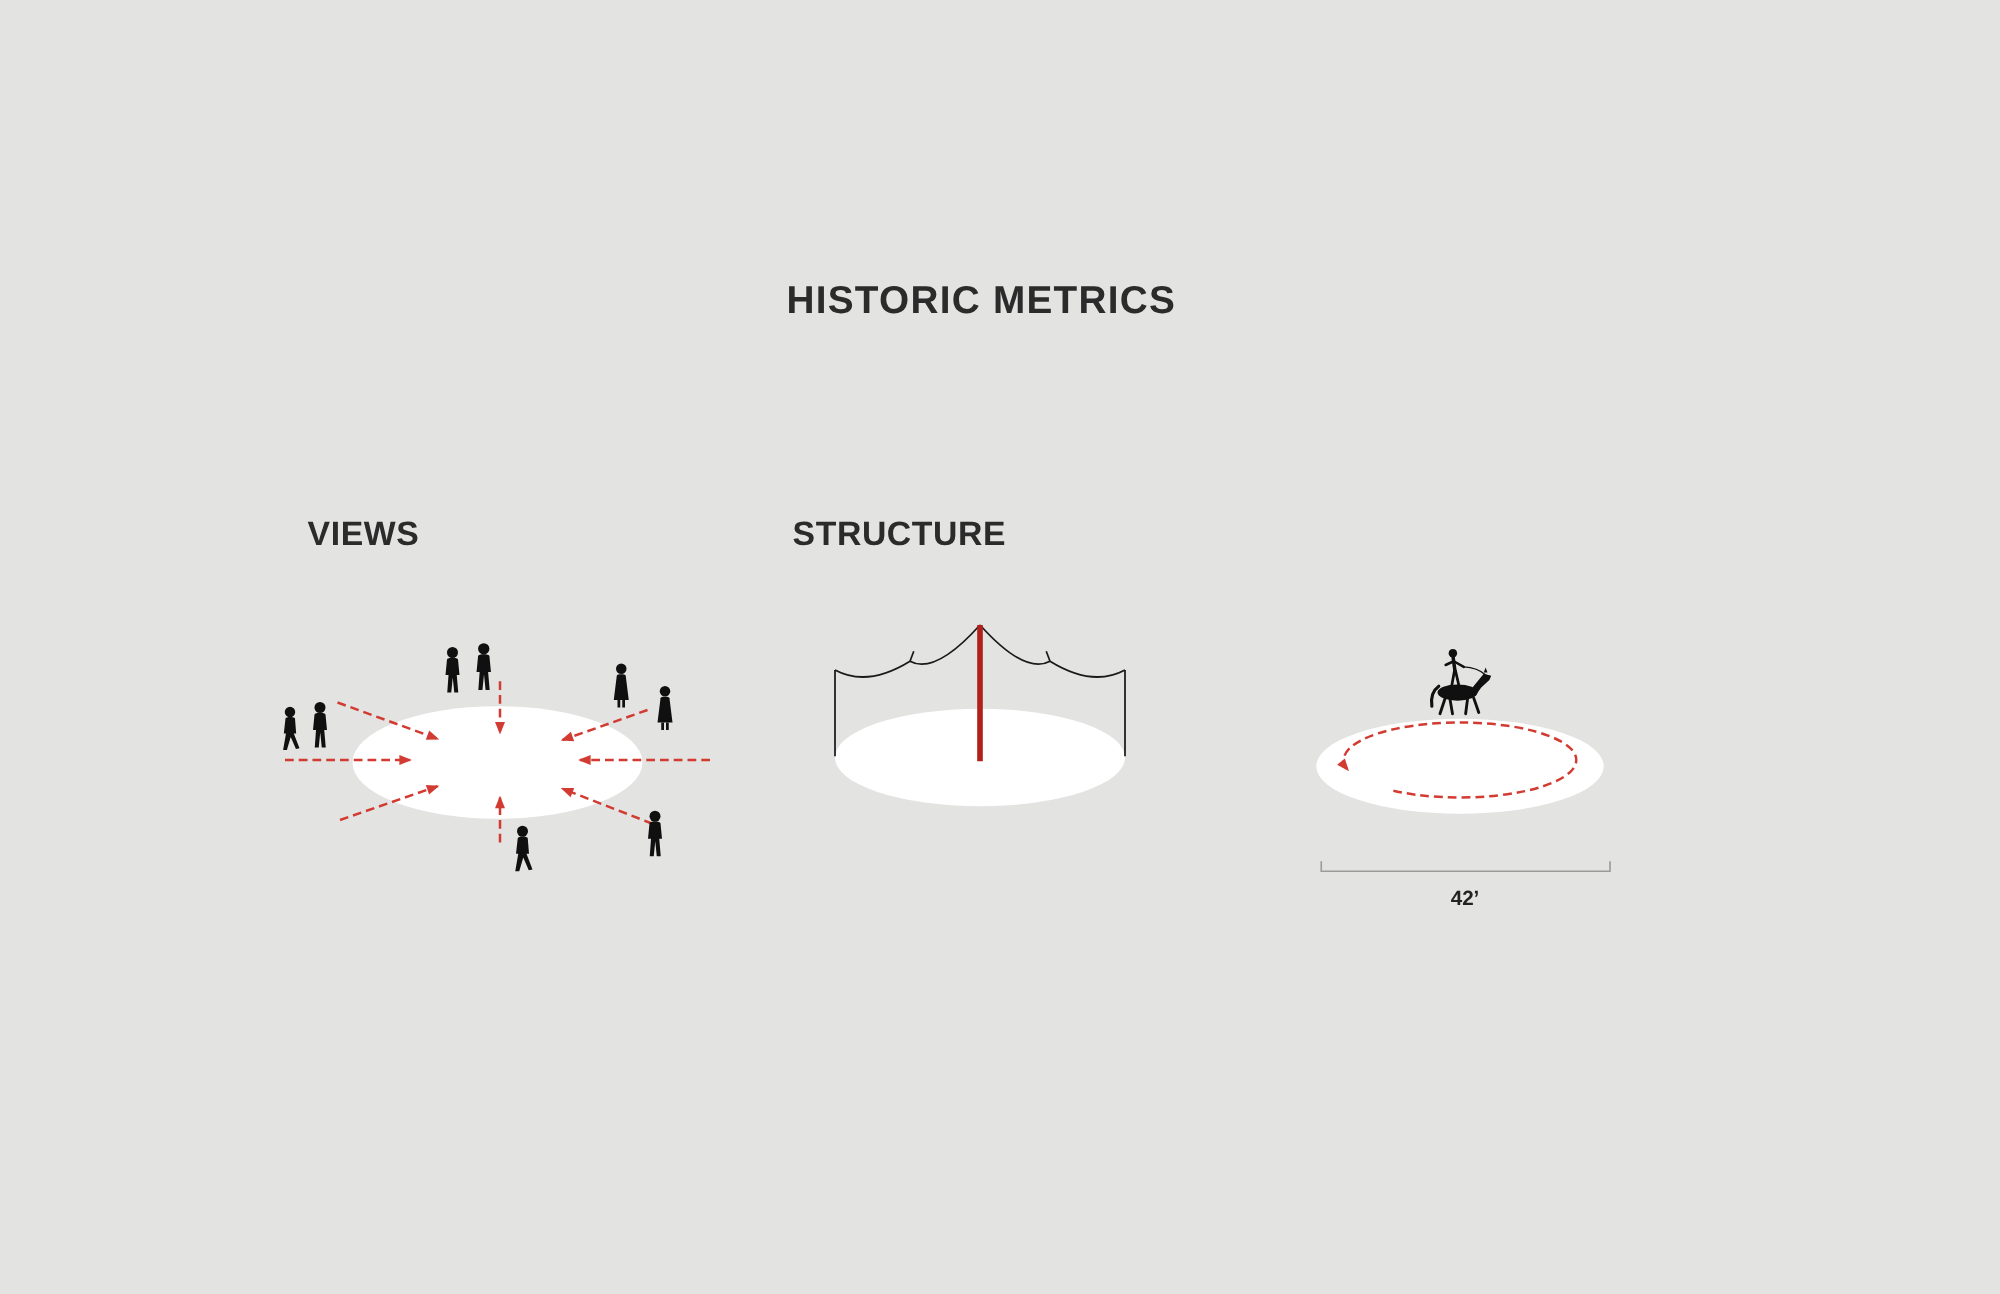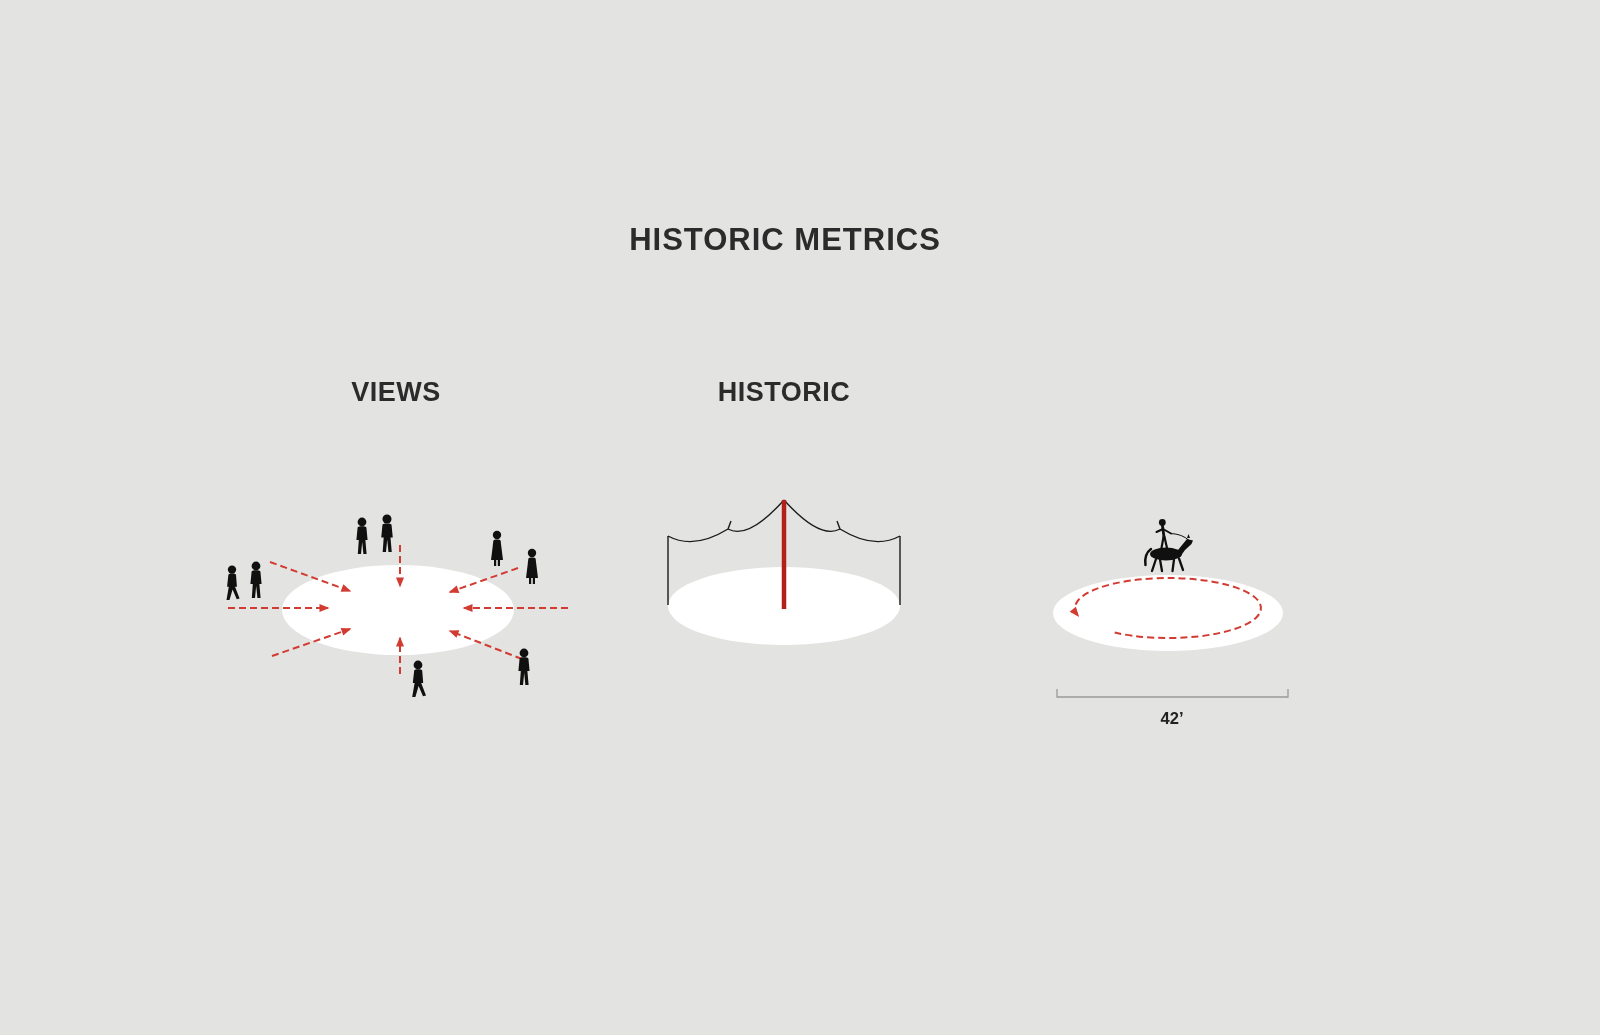--- a/index.html
+++ b/index.html
@@ -20,23 +20,22 @@
     left: -15px;
     width: 1600px;
     text-align: center;
     font-size: 31px;
     font-weight: bold;
     letter-spacing: 1px;
     color: var(--ink, #2b2b2b);
   }
   .panel-label {
     position: absolute;
-    top: 377px;
+    top: 412px;
     width: 300px;
-    text-align: center;
     font-size: 27px;
     font-weight: bold;
     letter-spacing: 0.5px;
     color: var(--ink, #2b2b2b);
   }
   .label-views { left: 246px; }
   .label-structure { left: 634px; }
   .label-performance { left: 1018px; }
 
   .fig { position: absolute; }
@@ -67,21 +66,21 @@
   }
 </style>
 </head>
 <body>
 
 <div class="canvas">
 
   <div class="title">HISTORIC METRICS</div>
 
   <div class="panel-label label-views">VIEWS</div>
-  <div class="panel-label label-structure">HISTORIC</div>
+  <div class="panel-label label-structure">STRUCTURE</div>
 
   <svg class="fig fig-views" width="440" height="240" viewBox="0 0 440 240">
     <defs>
       <marker id="ah-views" markerWidth="10" markerHeight="9" refX="8.5" refY="4" orient="auto" markerUnits="userSpaceOnUse" overflow="visible">
         <path class="ah" d="M0,0 L10,4 L0,8 Z"></path>
       </marker>
       <g id="p-stand">
         <circle class="sil" cx="0" cy="-32" r="4.4"></circle>
         <path class="sil" d="M-4.4,-26.5 C-4.2,-28.2 4.2,-28.2 4.4,-26.5 L5.6,-14 L3.4,-14 L4.6,0 L1.4,0 L0.2,-12 L-1,0 L-4.2,0 L-3.2,-14 L-5.6,-14 Z"></path>
       </g>

